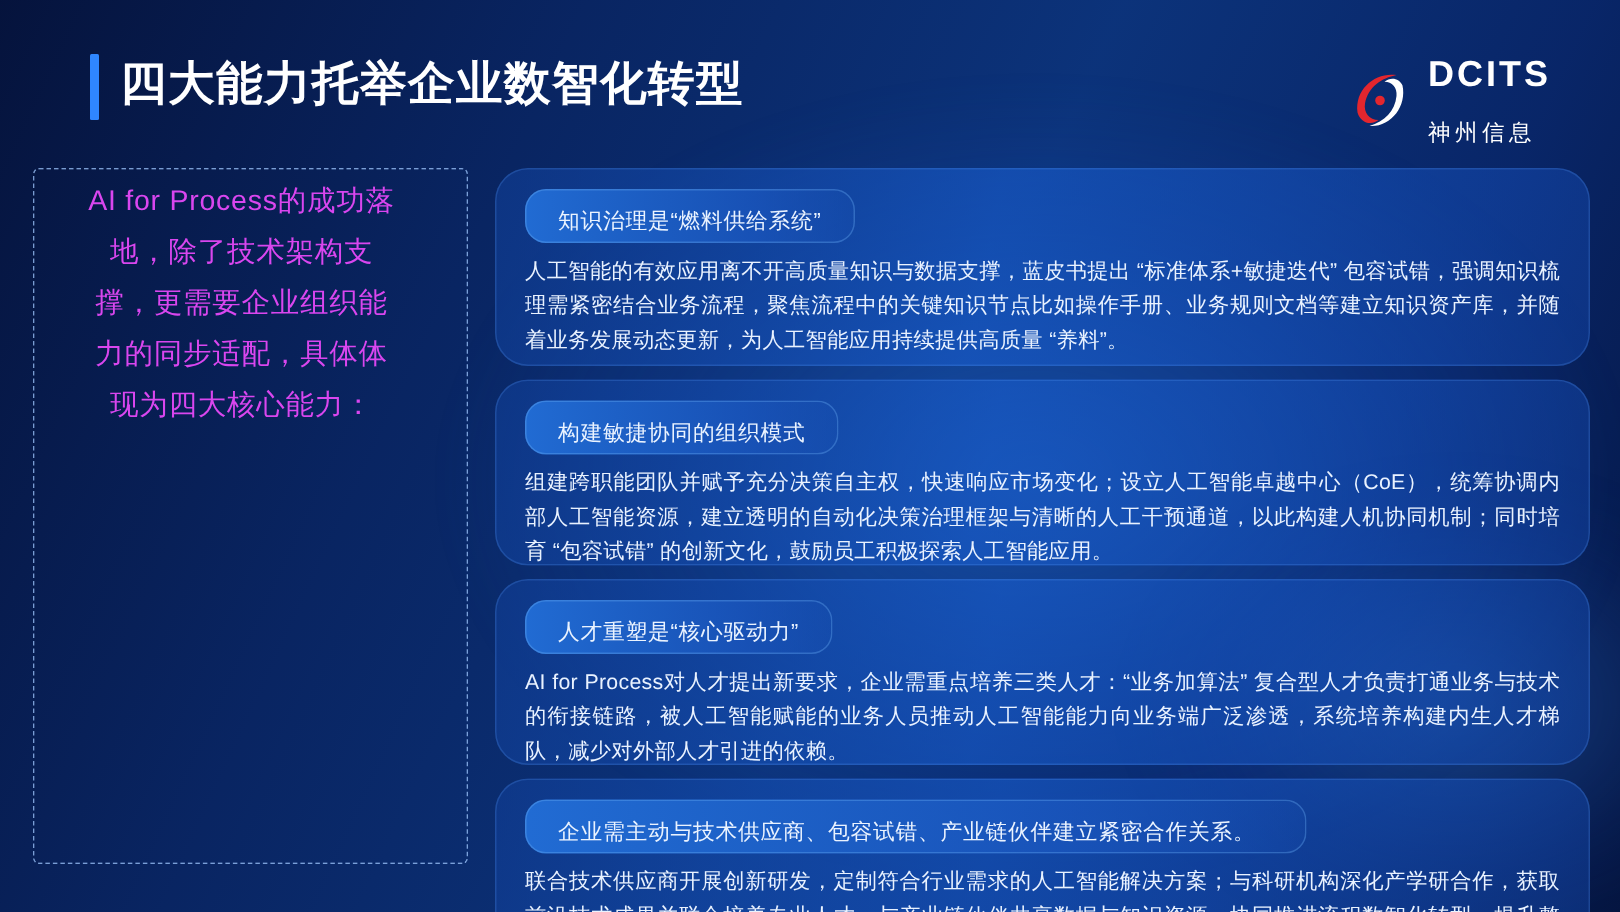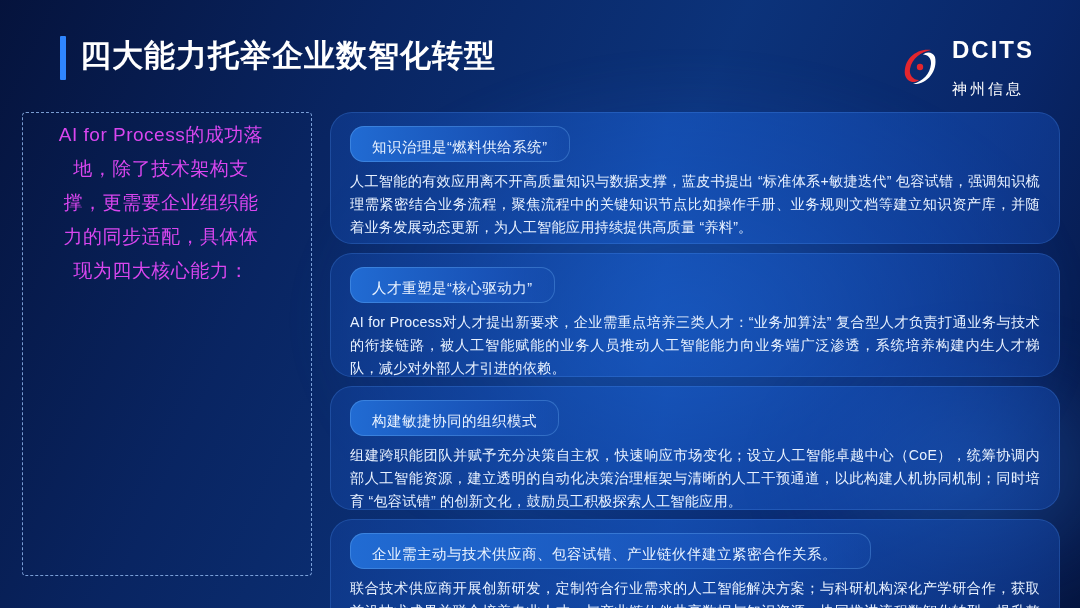--- a/index.html
+++ b/index.html
@@ -189,29 +189,29 @@
   <div class="left-panel"></div>
   <div class="left-text">AI for Process的成功落地，除了技术架构支撑，更需要企业组织能力的同步适配，具体体现为四大核心能力：</div>
 
   <div class="blocks">
 
     <div class="block block-1">
       <div class="pill">知识治理是“燃料供给系统”</div>
       <div class="body-text">人工智能的有效应用离不开高质量知识与数据支撑，蓝皮书提出 “标准体系+敏捷迭代” 包容试错，强调知识梳理需紧密结合业务流程，聚焦流程中的关键知识节点比如操作手册、业务规则文档等建立知识资产库，并随着业务发展动态更新，为人工智能应用持续提供高质量 “养料”。</div>
     </div>
 
+    <div class="block block-3">
+      <div class="pill">构建敏捷协同的组织模式</div>
+      <div class="body-text">组建跨职能团队并赋予充分决策自主权，快速响应市场变化；设立人工智能卓越中心（CoE），统筹协调内部人工智能资源，建立透明的自动化决策治理框架与清晰的人工干预通道，以此构建人机协同机制；同时培育 “包容试错” 的创新文化，鼓励员工积极探索人工智能应用。</div>
+    </div>
+
     <div class="block block-2">
       <div class="pill">人才重塑是“核心驱动力”</div>
       <div class="body-text">AI for Process对人才提出新要求，企业需重点培养三类人才：“业务加算法” 复合型人才负责打通业务与技术的衔接链路，被人工智能赋能的业务人员推动人工智能能力向业务端广泛渗透，系统培养构建内生人才梯队，减少对外部人才引进的依赖。</div>
     </div>
 
-    <div class="block block-3">
-      <div class="pill">构建敏捷协同的组织模式</div>
-      <div class="body-text">组建跨职能团队并赋予充分决策自主权，快速响应市场变化；设立人工智能卓越中心（CoE），统筹协调内部人工智能资源，建立透明的自动化决策治理框架与清晰的人工干预通道，以此构建人机协同机制；同时培育 “包容试错” 的创新文化，鼓励员工积极探索人工智能应用。</div>
-    </div>
-
     <div class="block block-4">
       <div class="pill pill-wide">企业需主动与技术供应商、包容试错、产业链伙伴建立紧密合作关系。</div>
       <div class="body-text">联合技术供应商开展创新研发，定制符合行业需求的人工智能解决方案；与科研机构深化产学研合作，获取前沿技术成果并联合培养专业人才；与产业链伙伴共享数据与知识资源，协同推进流程数智化转型，提升整个产业链的效率与竞争力。</div>
     </div>
 
   </div>
 </div>
 
 </body></html>

